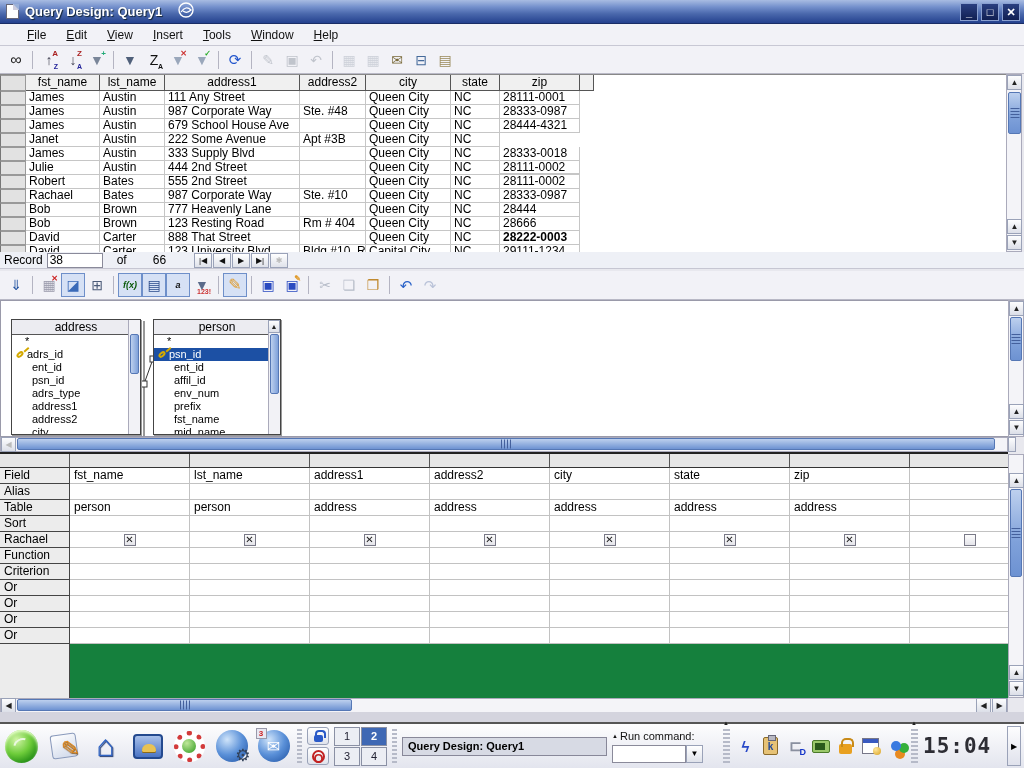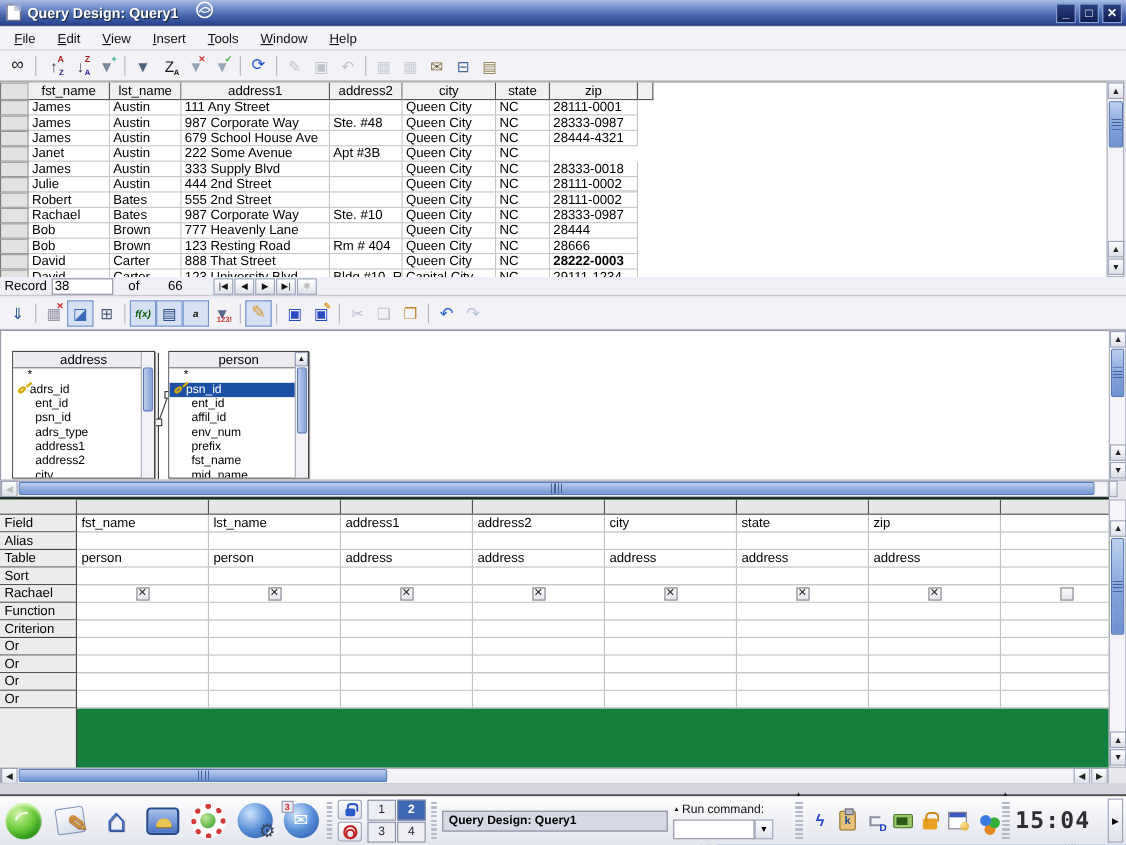--- a/index.html
+++ b/index.html
@@ -8,21 +8,21 @@
 .abs{position:absolute}
 
 .titlebar{left:0;top:0;width:1024px;height:24px;background:linear-gradient(180deg,#a8bce2 0%,#7490cc 30%,#4a68ac 60%,#24418e 100%);display:flex;align-items:center;padding:0 4px;border-bottom:1px solid #1a2d66}
 .doc-ic{width:13px;height:15px;background:#fff;border:1px solid #667;margin:0 6px 0 2px;position:relative}
 .doc-ic:before{content:"";position:absolute;right:-1px;top:-1px;border:3px solid;border-color:#9ab0d8 #9ab0d8 #ccd #ccd}
 .title{color:#fff;font-weight:bold;font-size:13px;text-shadow:1px 1px 1px #123}
 .logo{margin-left:14px}
 .winbtns{margin-left:auto;display:flex;gap:3px}
 .wbtn{width:18px;height:18px;background:linear-gradient(180deg,#2a3f80,#101f52);border:1px solid #8aa0d0;color:#fff;font-size:11px;line-height:16px;text-align:center;font-weight:bold}
 
-.menubar{left:0;top:24px;width:1024px;height:22px;background:#f2f2f7;border-bottom:1px solid #c8c8d4;display:flex;align-items:center;gap:2px;padding-left:4px}
+.menubar{left:0;top:24px;width:1024px;height:22px;background:#f2f2f7;border-bottom:1px solid #c8c8d4;display:flex;align-items:center;gap:2px;padding-left:18px}
 .mitem{font-size:12px;color:#111;padding:2px 9px}
 .toolbar{left:0;top:46px;width:1024px;height:28px;background:#f2f2f7;border-bottom:1px solid #b9b9c6;display:flex;align-items:center;padding-left:4px}
 .tbtn{width:24px;height:24px;display:flex;align-items:center;justify-content:center;position:relative;border:1px solid transparent}
 .tbtn.sel{background:#d6e1f5;border:1px solid #6e8fc9}
 .tbtn .ig{font-size:14px;line-height:1}
 .tbtn .txt{font-size:9px;font-style:italic;font-weight:bold}
 .tbtn .sup{position:absolute;top:1px;right:2px;font-size:8px;font-weight:bold;line-height:1}
 .tbtn .sub{position:absolute;bottom:1px;right:2px;font-size:7px;font-weight:bold;line-height:1}
 .tsep{width:1px;height:18px;background:#b4b4c2;margin:0 4px}
 

